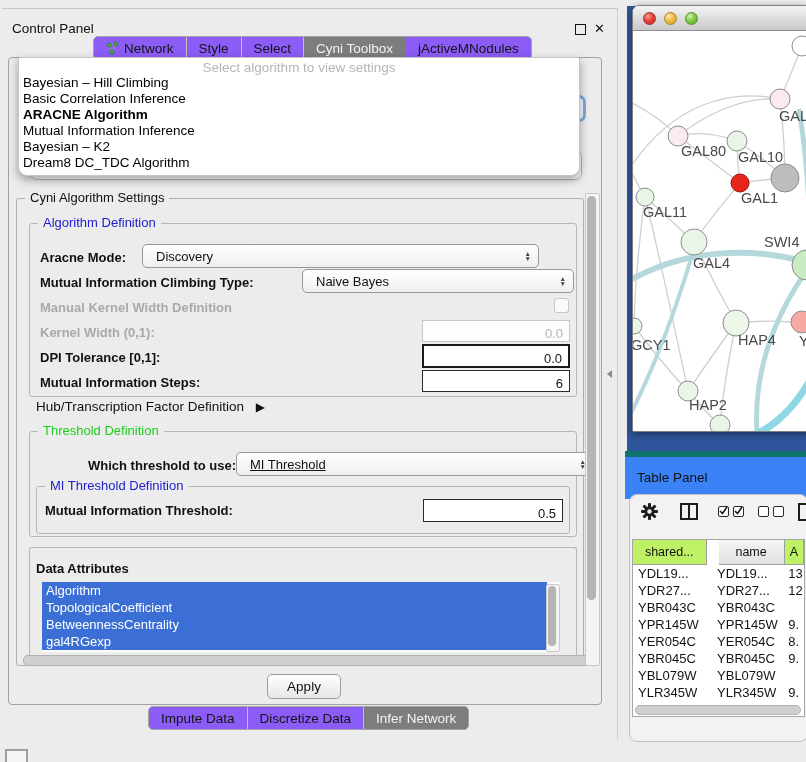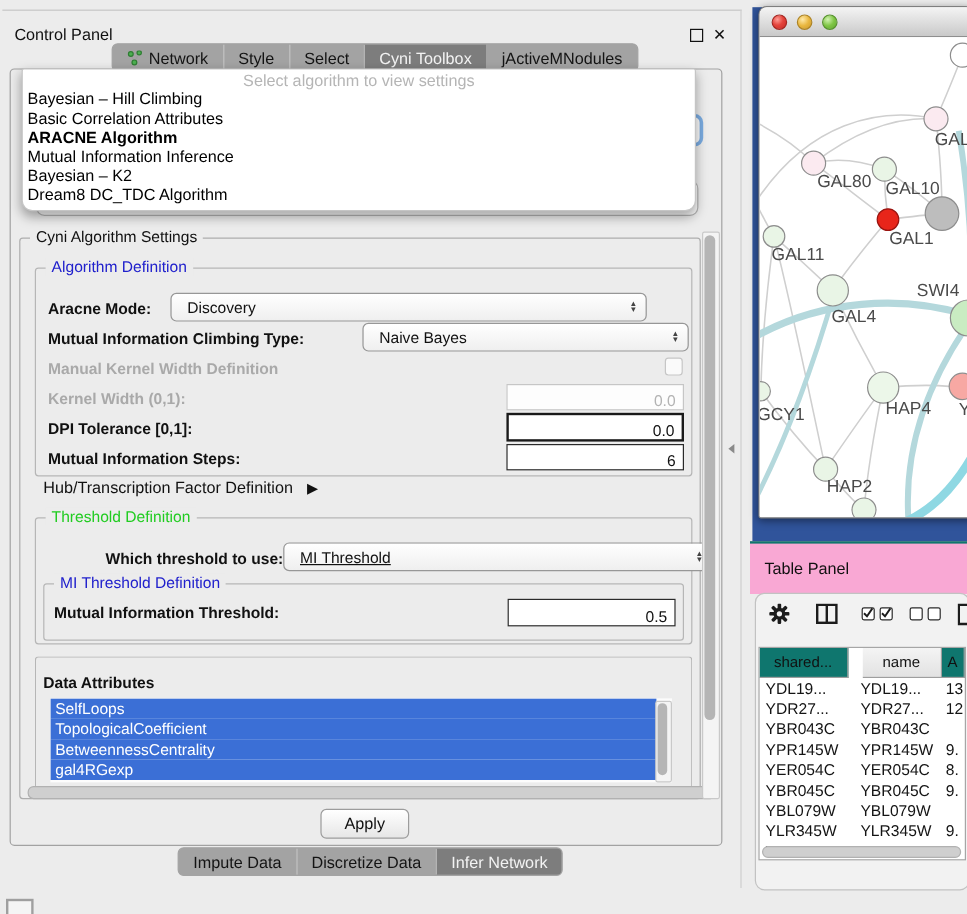--- a/index.html
+++ b/index.html
@@ -8,21 +8,21 @@
   .abs{position:absolute;}
   
   .cp-frame{left:2px;top:8px;width:615px;height:731px;background:#ececec;
             border-top:1px solid #c6c6c6;border-right:1px solid #cfcfcf;}
   .cp-title{left:10px;top:12px;font-size:13.5px;color:#111;}
   .win-ctl{top:14px;display:flex;gap:8px;right:12px;align-items:center;}
   .float-ic{width:9px;height:9px;border:1.5px solid #111;display:inline-block;}
   .close-ic{font-size:13px;font-weight:bold;color:#111;line-height:12px;}
   
   .tabstrip{display:flex;height:22px;border:1px solid #a3a3a3;border-radius:5px;
-            background:#a3a3a3;overflow:hidden;font-size:13.5px;}
+            background:#8b5cf6;overflow:hidden;font-size:13.5px;}
   .tab{display:flex;align-items:center;gap:5px;padding:0 12px;color:#141414;white-space:nowrap;}
   .tab.sel{background:#7d7d7d;color:#f3f3f3;}
   .tab+.tab{border-left:1px solid #c2c2c2;}
   .tab.sel+.tab{border-left-color:transparent;}
   
   .main-panel{left:8px;top:57px;width:592px;height:646px;border:1px solid #a2a2a2;
               border-radius:4px;background:#ececec;}
   
   .popup{left:18px;top:57px;width:560px;background:#fff;border:1px solid #c5c5c5;
          border-radius:2px 2px 9px 9px;box-shadow:0 4px 10px rgba(0,0,0,.35);
@@ -72,32 +72,32 @@
   .desktop{left:627px;top:6px;width:179px;height:445px;background:#30549b;}
   .net-win{left:632px;top:5px;width:178px;height:425px;border:1px solid #7f7f7f;
            border-radius:7px 7px 2px 2px;box-shadow:0 2px 7px rgba(0,0,0,.45);overflow:hidden;background:#fff;}
   .net-titlebar{height:24px;background:linear-gradient(#f4f4f4,#c9c9c9);border-bottom:1px solid #8f8f8f;
                 display:flex;align-items:center;padding-left:10px;gap:8px;}
   .light{width:13px;height:13px;border-radius:50%;box-sizing:border-box;}
   .light.red{background:radial-gradient(circle at 35% 30%,#ff9d96 0%,#e4443c 45%,#c62b24 100%);border:1px solid #a52722;}
   .light.yellow{background:radial-gradient(circle at 35% 30%,#ffe9a8 0%,#e9b73f 50%,#c9982e 100%);border:1px solid #ad8324;}
   .light.green{background:radial-gradient(circle at 35% 30%,#d2f3b2 0%,#7ec544 50%,#64a832 100%);border:1px solid #56922c;}
   .net-content{position:relative;width:100%;height:400px;background:#fff;overflow:hidden;}
-  .tp-band{left:625px;top:451px;width:181px;height:42px;background:#f9a8d4;border-top:2px solid #0f766e;}
+  .tp-band{left:625px;top:451px;width:181px;height:42px;background:#3b82f6;border-top:6px solid #0f766e;}
   .tp-title{left:12px;top:13px;font-size:13.5px;color:#111;position:absolute;}
   .tp-inset{left:629px;top:494px;width:177px;height:246px;border:1px solid #c2c2c2;border-radius:8px;
             background:#f2f2f2;overflow:hidden;}
   .tp-toolbar{position:absolute;left:0;top:8px;width:100%;height:30px;}
   .tbl{position:absolute;left:2px;top:44px;width:173px;height:178px;background:#fff;
        border:1px solid #a6a6a6;overflow:hidden;box-sizing:border-box;}
   .thead{display:flex;height:25px;}
   .th{box-sizing:border-box;border-right:1px solid #9e9e9e;border-bottom:1px solid #9e9e9e;
       font-size:12.5px;color:#111;display:flex;align-items:center;justify-content:center;
       background:linear-gradient(#f4f4f4,#e2e2e2);}
-  .th.hl{background:#0f766e;}
+  .th.hl{background:#bef264;}
   .trow{display:flex;height:17px;}
   .td{box-sizing:border-box;font-size:13px;color:#141414;padding-left:5px;line-height:17px;
       overflow:hidden;white-space:nowrap;}
   .ckbox{display:inline-block;width:11px;height:11px;border:1.5px solid #2a2a2a;border-radius:2px;
          box-sizing:border-box;position:relative;background:#fff;}
   .splitter-arrow{left:607px;top:370px;width:0;height:0;border-top:4px solid transparent;
                   border-bottom:4px solid transparent;border-right:5px solid #8a8a8a;}
   .mini-dock{left:5px;top:749px;width:19px;height:12px;border:2px solid #9f9f9f;background:#f5f5f5;}
 </style>
 </head>
@@ -137,21 +137,21 @@
 
 <div class="abs main-panel"></div>
 
 <div class="abs bg-focus-combo"></div>
 <div class="abs bg-combo">gal-filtered.sif default node</div>
 
 <div class="abs popup">
   <div class="prompt">Select algorithm to view settings</div>
   <div>
       <div class="item">Bayesian – Hill Climbing</div>
-      <div class="item">Basic Correlation Attributes</div>
+      <div class="item">Basic Correlation Inference</div>
       <div class="item bold">ARACNE Algorithm</div>
       <div class="item">Mutual Information Inference</div>
       <div class="item">Bayesian – K2</div>
       <div class="item">Dream8 DC_TDC Algorithm</div>
     </div>
 </div>
 
 <div class="group" style="left:16px;top:198px;width:566px;height:466px;">
   <span class="gtitle">Cyni Algorithm Settings</span>
 
@@ -217,21 +217,21 @@
       <span class="lbl" style="left:8px;top:16px;">Mutual Information Threshold:</span>
       <div class="field med" style="left:386px;top:12px;width:140px;height:23px;">
         <span>0.5</span>
       </div>
     </div>
   </div>
 
   <div class="group" style="left:12px;top:348px;width:546px;height:117px;border-color:#b6b6b6;border-bottom:none;">
     <span class="lbl" style="left:6px;top:13px;">Data Attributes</span>
     <div class="attr-list">
-        <div class="attr">SelfLoops</div>
+        <div class="attr">Algorithm</div>
         <div class="attr">TopologicalCoefficient</div>
         <div class="attr">BetweennessCentrality</div>
         <div class="attr">gal4RGexp</div>
       </div>
     <div class="sb-v" style="left:516px;top:36px;width:12px;height:66px;">
       <span class="sb-thumb" style="left:1px;top:1px;width:8px;height:60px;"></span>
     </div>
   </div>
 
   <div class="sb-pill" style="left:6px;top:456px;width:572px;height:9px;"></div>

